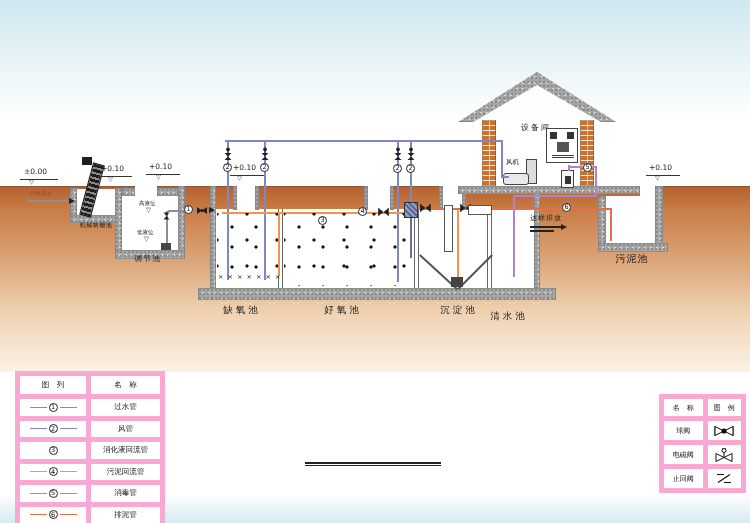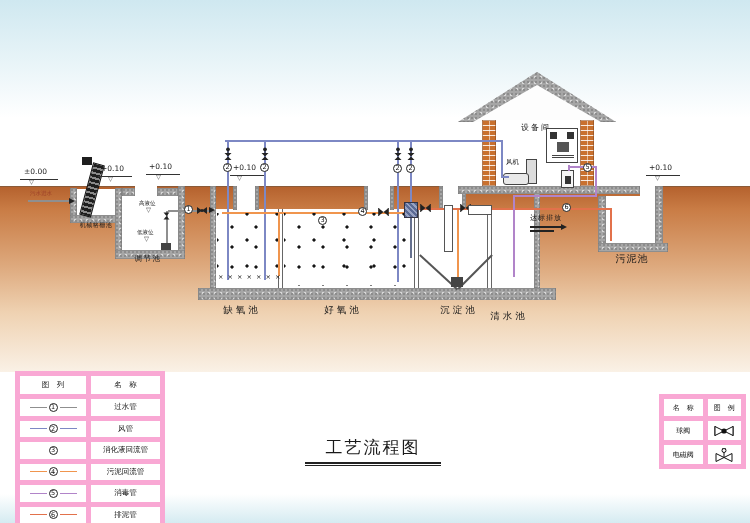--- a/index.html
+++ b/index.html
@@ -238,21 +238,20 @@
   <div class="a" style="left:530px;top:230px;width:24px;height:1.5px;background:#222;"></div>
 
   <div class="a lbl" style="left:72px;top:222px;width:48px;font-size:6px;letter-spacing:0.5px;text-align:center;">机械格栅池</div>
   <div class="a lbl" style="left:129px;top:255px;width:38px;font-size:7.5px;letter-spacing:1.5px;text-align:center;">调节池</div>
   <div class="a lbl tank-name" style="left:217px;top:305px;width:50px;">缺氧池</div>
   <div class="a lbl tank-name" style="left:318px;top:305px;width:50px;">好氧池</div>
   <div class="a lbl tank-name" style="left:434px;top:305px;width:50px;">沉淀池</div>
   <div class="a lbl tank-name" style="left:484px;top:305px;width:50px;margin-top:6px;">清水池</div>
   <div class="a lbl" style="left:612px;top:253px;width:40px;font-size:10px;letter-spacing:1px;text-align:center;">污泥池</div>
 
-  <div class="a lbl" style="left:300px;top:438px;width:146px;font-size:17px;letter-spacing:2px;text-align:center;font-family:'DejaVu Serif',serif;">工艺流程图</div>
   <div class="a" style="left:305px;top:462px;width:136px;height:1.5px;background:#222;"></div>
   <div class="a" style="left:305px;top:465px;width:136px;height:1px;background:#222;"></div>
 
   <table class="a" style="left:15px;top:371px;width:150px;">
     <tbody>
         <tr>
       <th style="width:70px;height:18px;">图　列</th>
       <th style="width:80px;">名　称</th>
     </tr>
     <tr>
@@ -343,16 +342,26 @@
               <svg width="22" height="16" viewBox="0 0 22 16">
                 <path d="M9 1.5 l4 3 M13 1.5 l-4 3" stroke="#111" fill="none"></path>
                 <circle cx="11" cy="3.5" r="2" fill="#fff" stroke="#111"></circle>
                 <line x1="11" y1="5.5" x2="11" y2="10" stroke="#111"></line>
                 <polygon points="3,6.5 11,10.5 3,14.5" fill="#fff" stroke="#111"></polygon>
                 <polygon points="19,6.5 11,10.5 19,14.5" fill="#fff" stroke="#111"></polygon>
               </svg>
             </div>
           </td>
     </tr>
+    <tr>
+      <td style="height:19px;font-size:7px;">止回阀</td>
+      <td>
+            <div class="symrow">
+              <svg width="22" height="13" viewBox="0 0 22 13">
+                <path d="M4 2.5 H11 M17 2.5 L5 10.5 M11 10.5 H18" stroke="#111" stroke-width="1.2" fill="none"></path>
+              </svg>
+            </div>
+          </td>
+    </tr>
   </tbody>
     </table>
 
 </div>
 
 </body></html>

